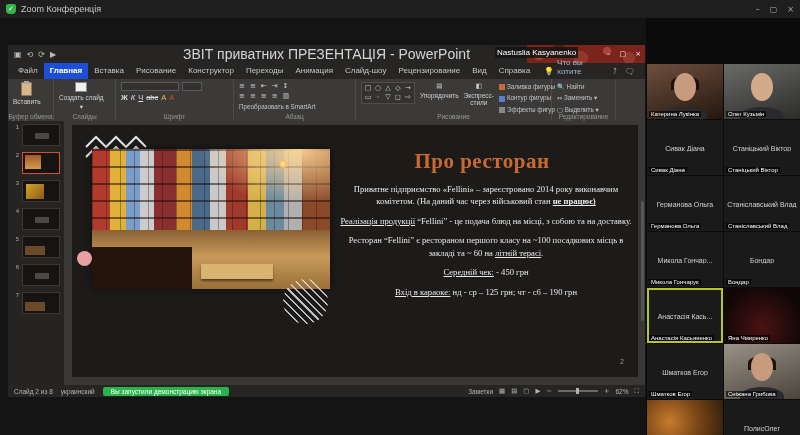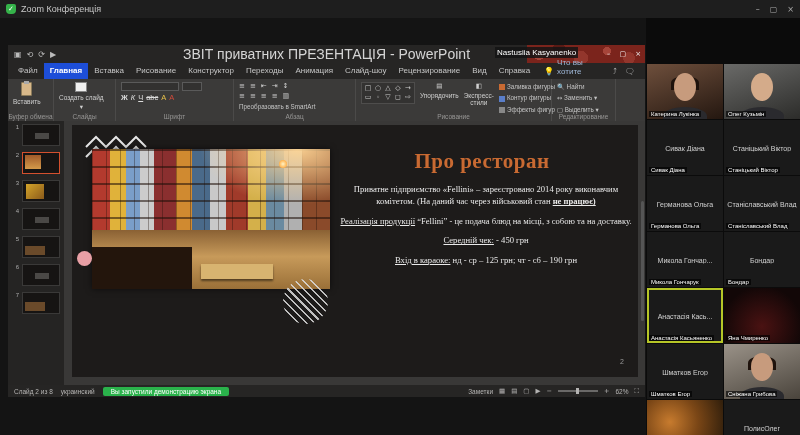--- a/index.html
+++ b/index.html
@@ -322,20 +322,21 @@
       <div class="ph-table"></div>
     </div>
     <div class="pink-dot"></div>
     <div class="hatch-circle"></div>
 
     <div class="slide-title">Про ресторан</div>
 
     <div class="slide-body">
       <p><span>Приватне підприємство «Fellini» – зареєстровано 2014 року виконавчим комітетом. (На даний час через військовий стан </span><span class="u bset">не працює)</span></p>
       <p><span class="u">Реалізація продукції</span><span> “Fellini” - це подача блюд на місці, з собою та на доставку.</span></p>
+      <p><span>Ресторан “Fellini” є рестораном першого класу на ~100 посадкових місць в закладі та ~ 60 на </span><span class="u">літній терасі</span><span>.</span></p>
       <p><span class="u">Середній чек:</span><span> - 450 грн</span></p>
       <p><span class="u">Вхід в караоке:</span><span> нд - ср – 125 грн; чт - сб – 190 грн</span></p>
     </div>
 
     <div class="page-num">2</div>
   </div>
 
   <div class="statusbar">
     <span>Слайд 2 из 8</span>
     <span>украинский</span>

